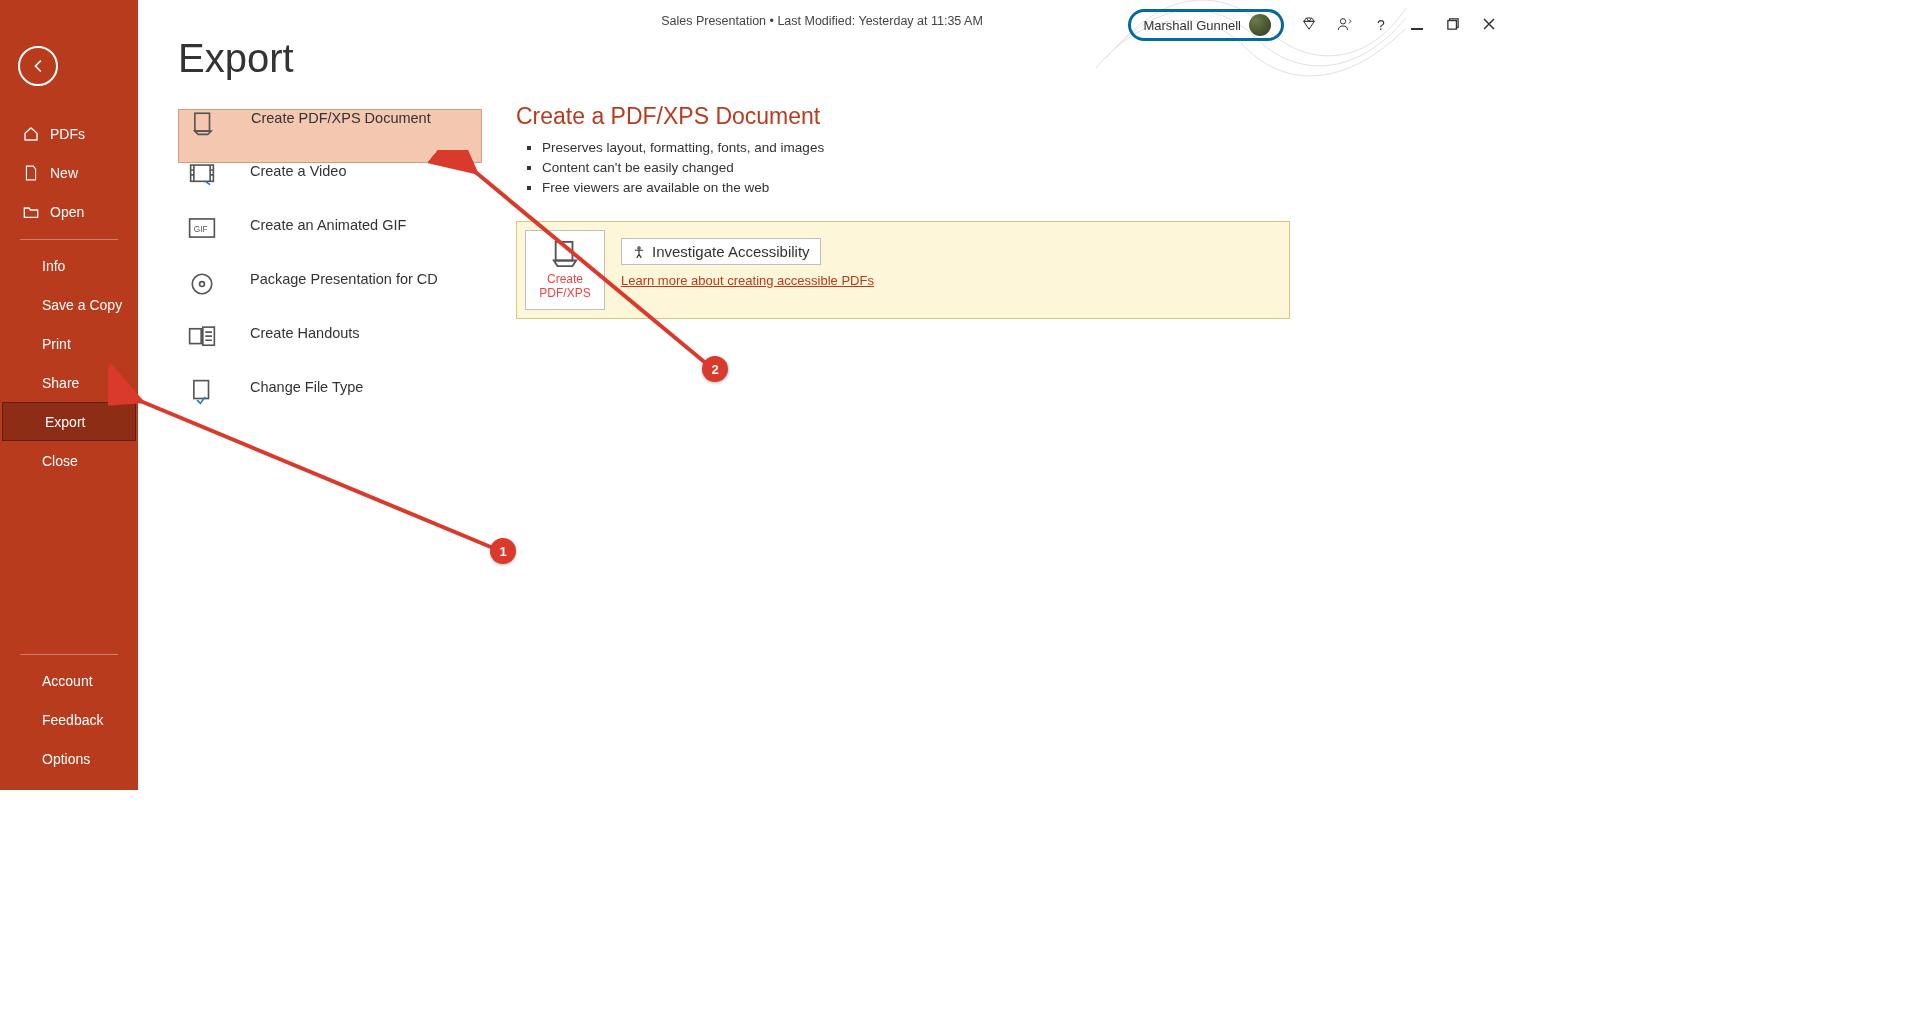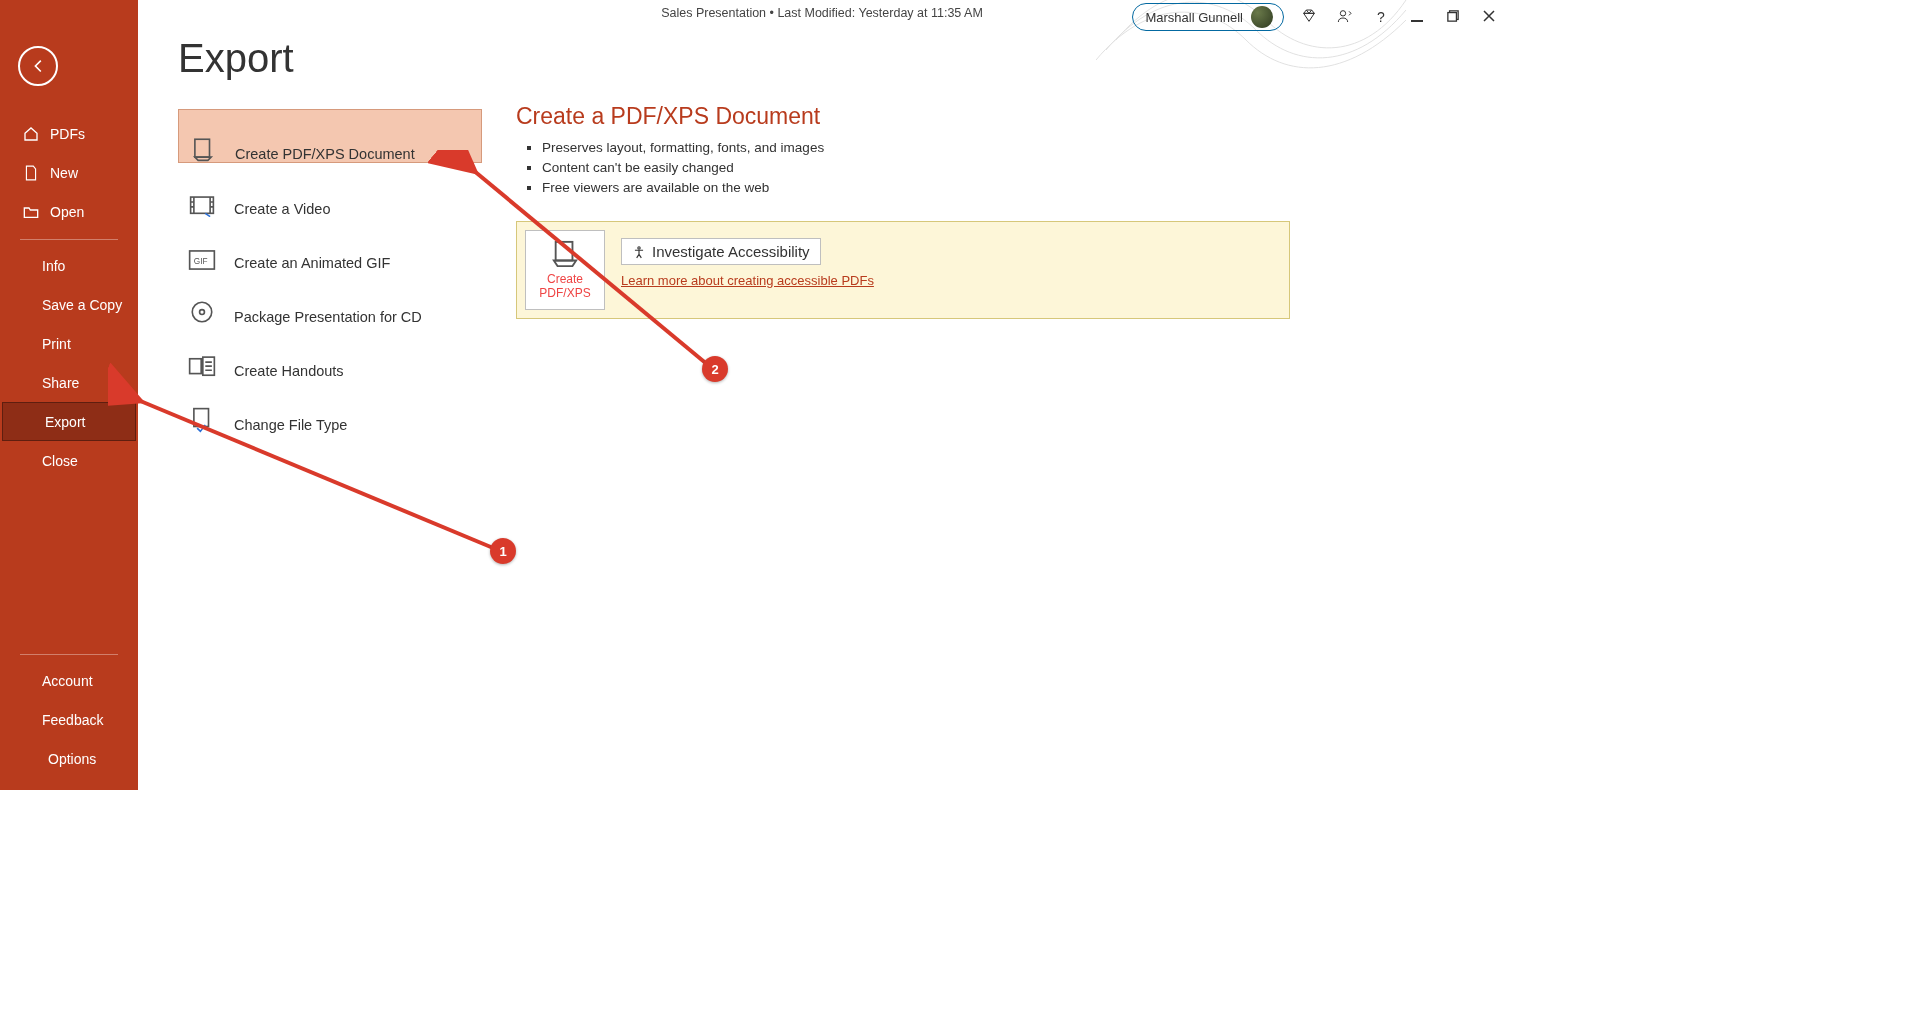--- a/index.html
+++ b/index.html
@@ -41,35 +41,35 @@
 }
 .nav-divider {
   border-top: 1px solid rgba(255,255,255,0.35);
   margin: 8px 20px 6px 20px;
 }
 .nav-spacer { flex: 1; }
 
 
 .topbar {
   position: absolute;
-  left: 138px; right: 0; top: 0;
+  left: 138px; right: 0; top: 8px;
   height: 34px;
   display: flex; align-items: center;
   font-size: 12.5px; color: #444;
 }
 .topbar-title { position: absolute; left: 0; right: 0; text-align: center; top: 6px; }
 .topbar-right {
   position: absolute; right: 6px; top: 0;
   display: flex; align-items: center; gap: 14px;
   height: 34px;
 }
 .topbar-right .win-btn { width: 22px; text-align: center; font-size: 14px; color: #333; cursor: pointer; }
 .user-chip {
   display: flex; align-items: center; gap: 8px;
-  border: 1px solid #0369a1; border-radius: 16px;
+  border: 3px solid #0369a1; border-radius: 16px;
   padding: 2px 10px 2px 12px;
   font-size: 13px; color: #333;
 }
 .user-chip .avatar {
   width: 22px; height: 22px; border-radius: 50%;
   background: radial-gradient(circle at 30% 30%, #6a7a4a, #2f3a20);
 }
 .deco {
   position: absolute; right: 90px; top: -20px;
   width: 320px; height: 90px; pointer-events: none;
@@ -82,24 +82,24 @@
   padding: 36px 0 0 40px;
   position: relative;
 }
 .page-title { font-size: 40px; font-weight: 300; color: #333; margin-bottom: 28px; }
 
 .export-cols { display: flex; gap: 34px; }
 
 
 .export-list { width: 304px; }
 .export-opt {
-  display: flex; align-items: flex-end;
+  display: flex; align-items: flex-start;
   height: 54px;
   padding-left: 10px;
-  gap: 18px;
+  gap: 34px;
   font-size: 14.5px; color: #333;
   cursor: pointer;
   background: #fff;
 }
 .export-opt.selected {
   background: #f4c7b0;
   border: 1px solid #d69a7c;
 }
 .export-opt .icon { width: 28px; display: flex; align-items: center; justify-content: center; color: #555; }
 
@@ -207,21 +207,21 @@
       </div>
 
     <div class="nav-spacer"></div>
     <div class="nav-divider"></div>
     <div class="nav-item sub">
         <span>Account</span>
       </div>
     <div class="nav-item sub">
         <span>Feedback</span>
       </div>
-    <div class="nav-item sub" style="margin-bottom:12px;margin-left:6px;">
+    <div class="nav-item sub" style="margin-bottom:12px;">
         <span>Options</span>
       </div>
   </div>
 
   <div class="topbar">
     <svg class="deco" viewBox="0 0 320 90">
       <g fill="none" stroke="#888" stroke-width="1">
         <path d="M10 70 C 60 10, 120 10, 160 50 S 260 90, 310 30"></path>
         <path d="M20 60 C 70 0, 130 0, 170 40 S 270 80, 310 20"></path>
         <path d="M0 80 C 50 20, 110 20, 150 60 S 250 100, 310 40"></path>

